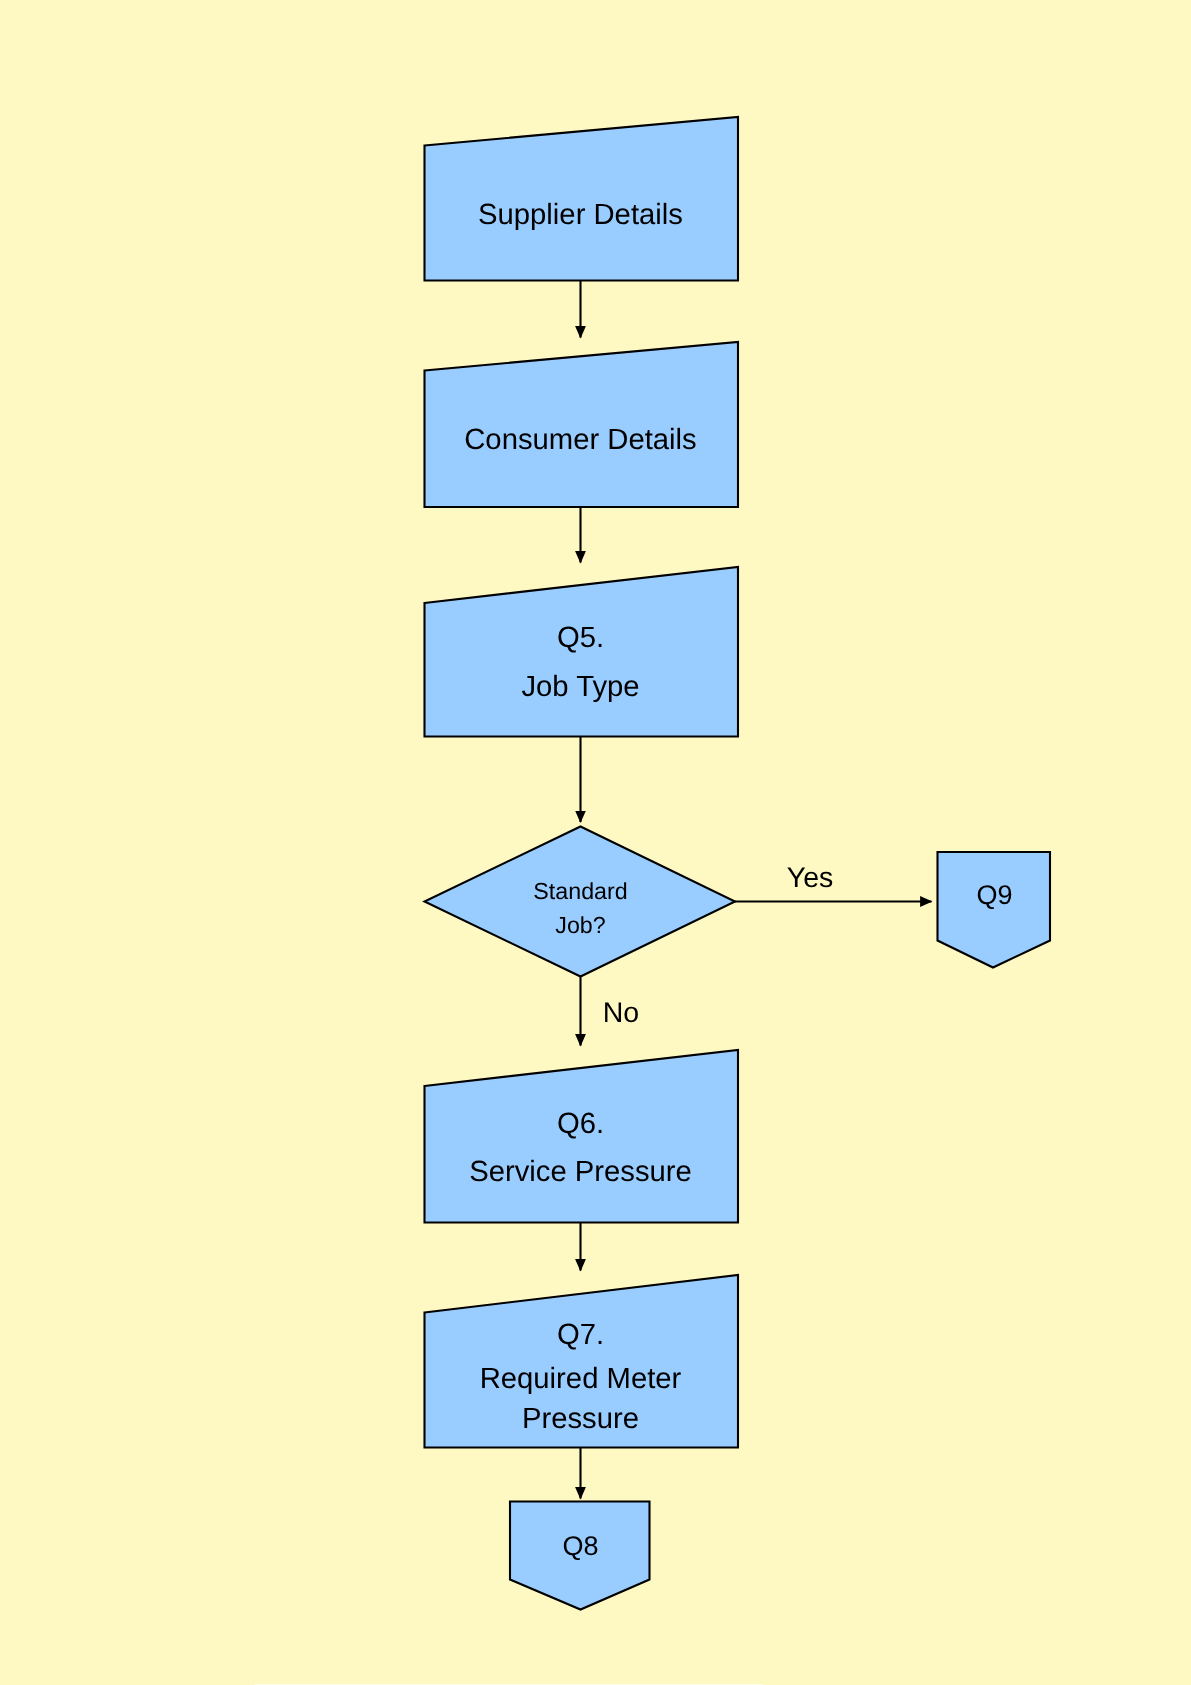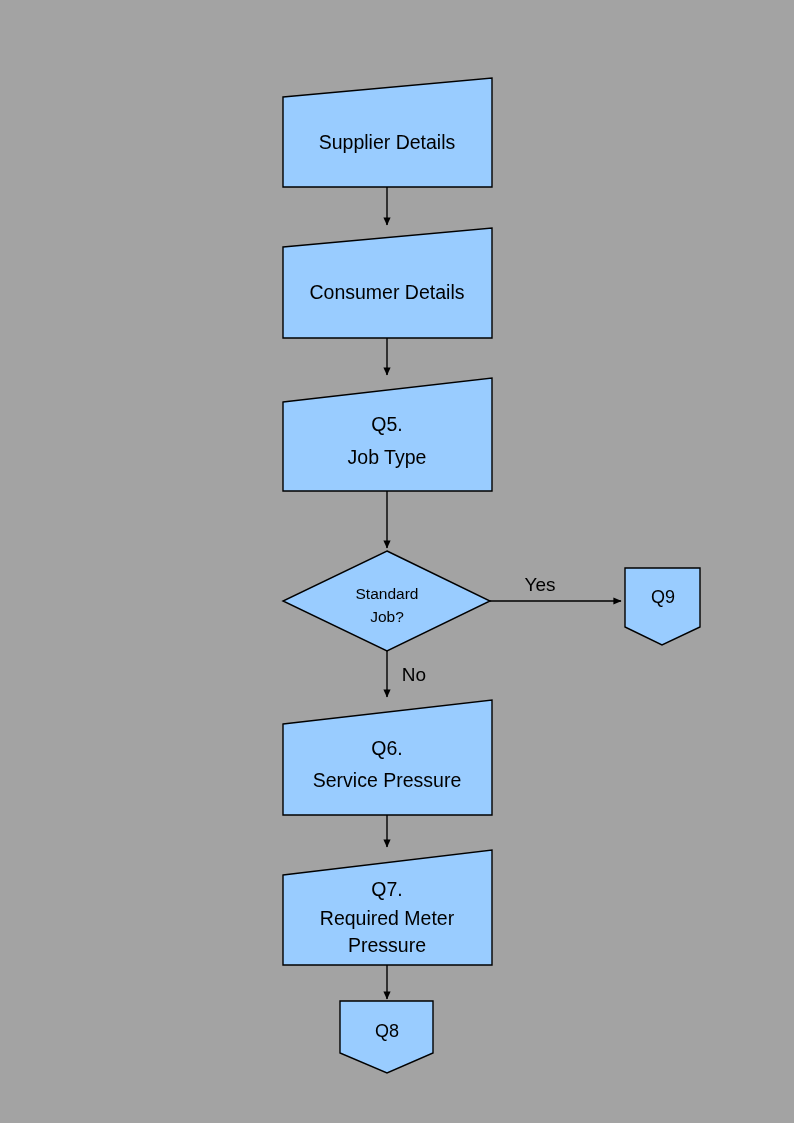--- a/index.html
+++ b/index.html
@@ -10,21 +10,21 @@
   body {
     width: 794px;
     height: 1123px;
     font-family: "Liberation Sans", sans-serif;
     overflow: hidden;
   }
   #flowchart-root {
     position: relative;
     width: 794px;
     height: 1123px;
-    background: #a3a3a3;
+    background: #fef9c3;
   }
   svg.chart-svg {
     display: block;
     width: 794px;
     height: 1123px;
   }
   .node-shape {
     stroke: #000000;
     stroke-width: 1.4;
     stroke-linejoin: miter;

